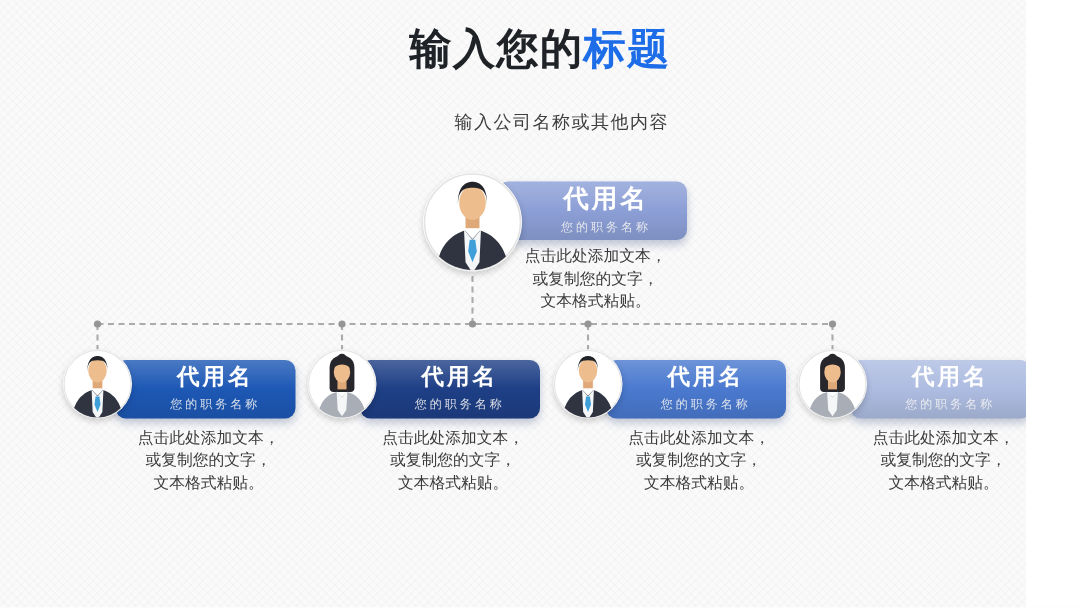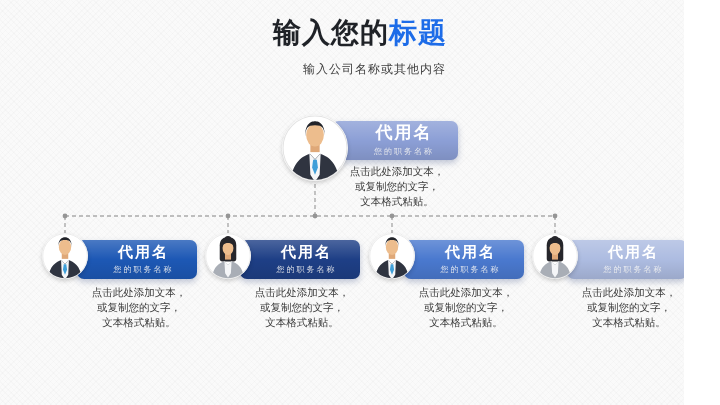--- a/index.html
+++ b/index.html
@@ -11,21 +11,21 @@
     background-color:#fafafa;
     background-image:
       repeating-linear-gradient(45deg, rgba(0,0,0,0.016) 0 1px, transparent 1px 4px),
       repeating-linear-gradient(-45deg, rgba(0,0,0,0.016) 0 1px, transparent 1px 4px);
   }
 
   
   .header { position:absolute; top:14px; left:0; width:720px; text-align:center; }
   .title { font-size:28px; font-weight:bold; color:#1f2227; letter-spacing:1px; }
   .title .accent { color:#1d6ce8; }
-  .subtitle { margin-top:9px; font-size:12px; color:#3d3d3d; letter-spacing:1px;padding-left:29px; }
+  .subtitle { margin-top:21px; font-size:12px; color:#3d3d3d; letter-spacing:1px;padding-left:29px; }
 
   
   .connectors { position:absolute; inset:0; width:720px; height:405px; }
 
   
   .node { position:absolute; }
   .avatar {
     position:absolute; left:0; top:0; z-index:2; border-radius:50%;
     background:#fff; box-shadow:0 2px 4px rgba(0,0,0,0.18);
   }

